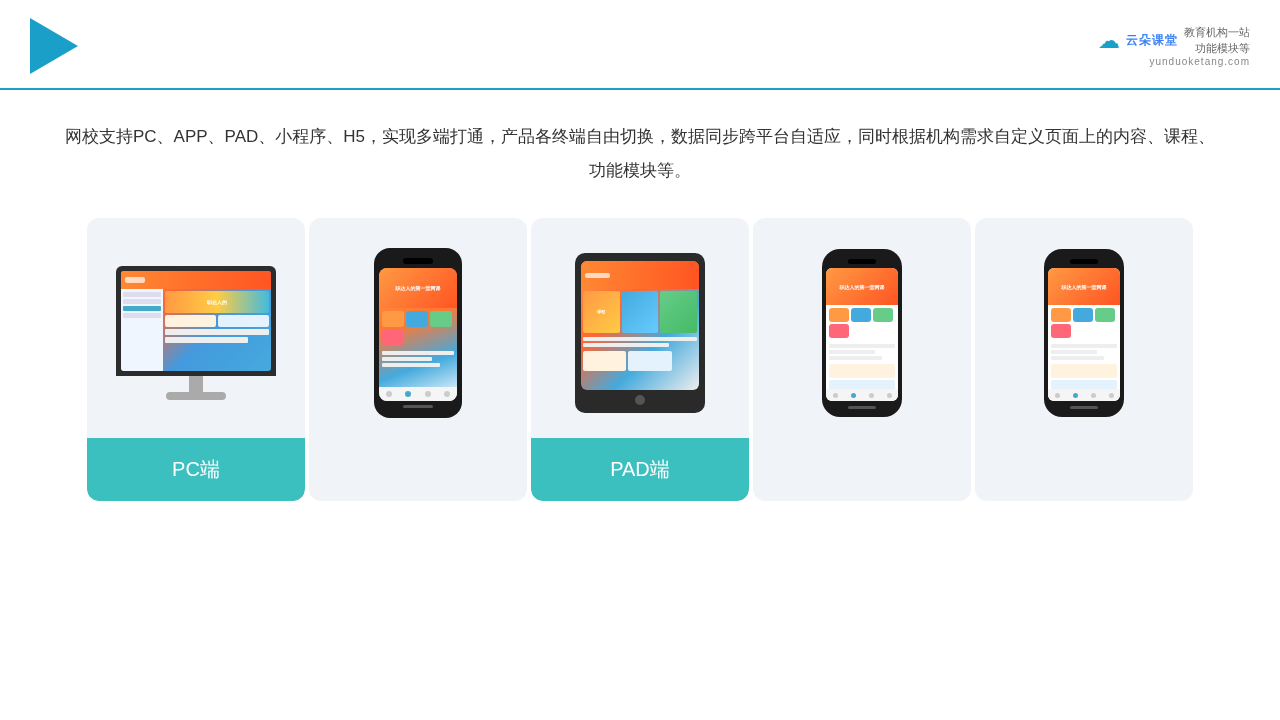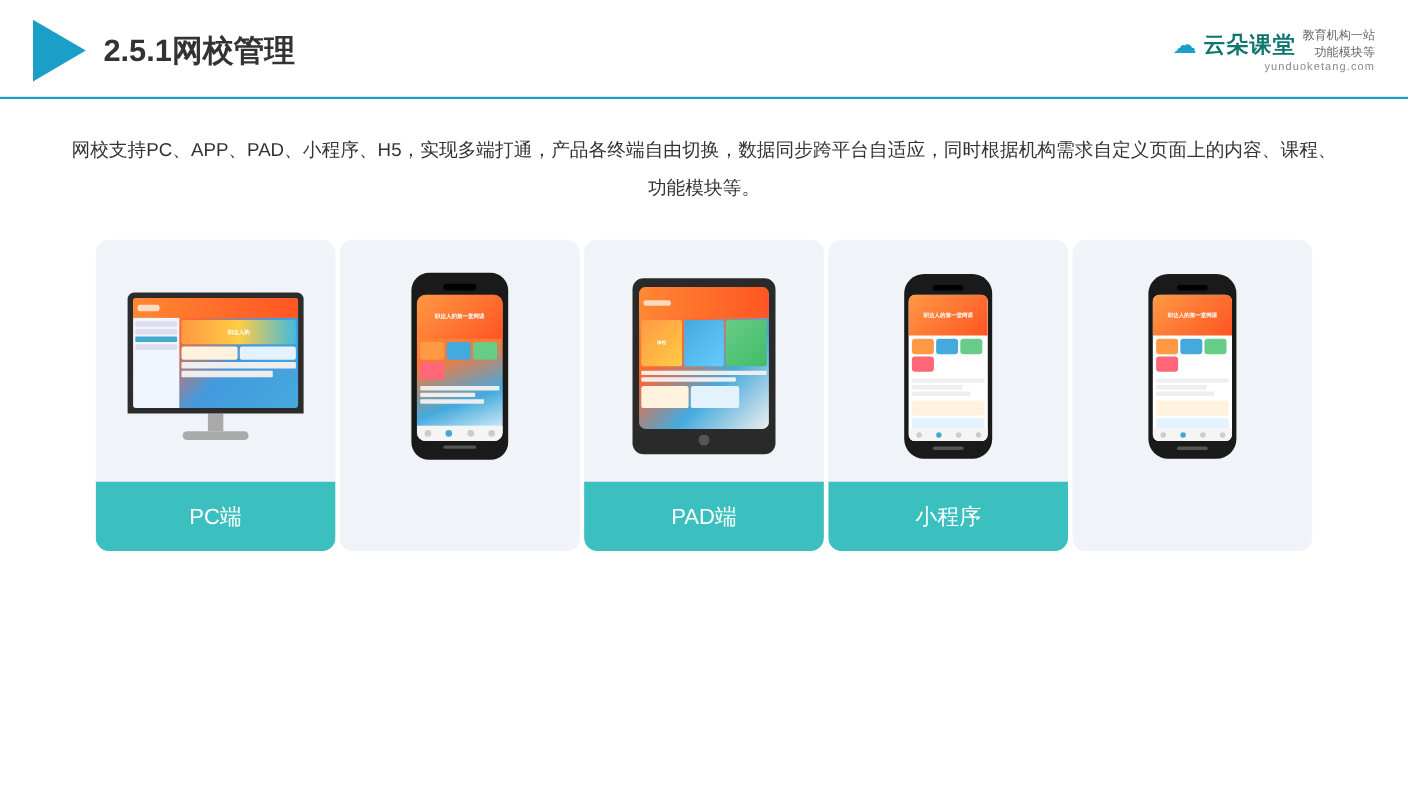--- a/index.html
+++ b/index.html
@@ -50,22 +50,22 @@
     .brand-icon {
       display: flex;
       align-items: center;
       gap: 6px;
     }
     .cloud-icon {
       color: #1a9fc9;
       font-size: 22px;
     }
     .brand-name {
-      font-size: 20px;
-      color: #0f766e;
+      font-size: 12px;
+      color: #3b82f6;
       font-weight: bold;
       letter-spacing: 1px;
     }
     .brand-url {
       font-size: 10px;
       color: #888;
       letter-spacing: 1px;
     }
     .brand-tagline {
       font-size: 11px;
@@ -258,23 +258,20 @@
       position: relative;
       overflow: hidden;
     }
   </style>
 </head>
 <body>
 
 <div class="header">
   <div class="header-left">
     <div class="logo-triangle"></div>
-    <h1 class="page-title">
-      <span>2.5.1</span><span>网校管理</span>
-    </h1>
   </div>
   <div class="header-right">
     <div class="brand-logo">
       <div class="brand-icon">
         <span class="cloud-icon">☁</span>
         <span class="brand-name">云朵课堂</span>
         <div class="brand-tagline">
           <div>教育机构一站</div>
           <div>功能模块等</div>
         </div>
@@ -417,21 +414,20 @@
                 <div style="width:5px;height:5px;background:#ccc;border-radius:50%;"></div>
                 <div style="width:5px;height:5px;background:#44aacc;border-radius:50%;"></div>
                 <div style="width:5px;height:5px;background:#ccc;border-radius:50%;"></div>
                 <div style="width:5px;height:5px;background:#ccc;border-radius:50%;"></div>
               </div>
             </div>
           </div>
           <div class="phone-tall-home"></div>
         </div>
       </div>
-      <div class="card-label">小程序</div>
     </div>
 
     <div class="card">
       <div class="card-image-area">
         <div class="phone-tall">
           <div class="phone-tall-notch"></div>
           <div class="phone-tall-screen" style="background:#fff;">
             <div class="screen-layer">
               <div style="height:28%;background:linear-gradient(135deg,#ff9944 0%,#ff5522 100%);display:flex;align-items:center;justify-content:center;padding:3px;">
                 <span style="font-size:5px;color:#fff;font-weight:bold;text-align:center;">职达人的第一堂网课</span>

